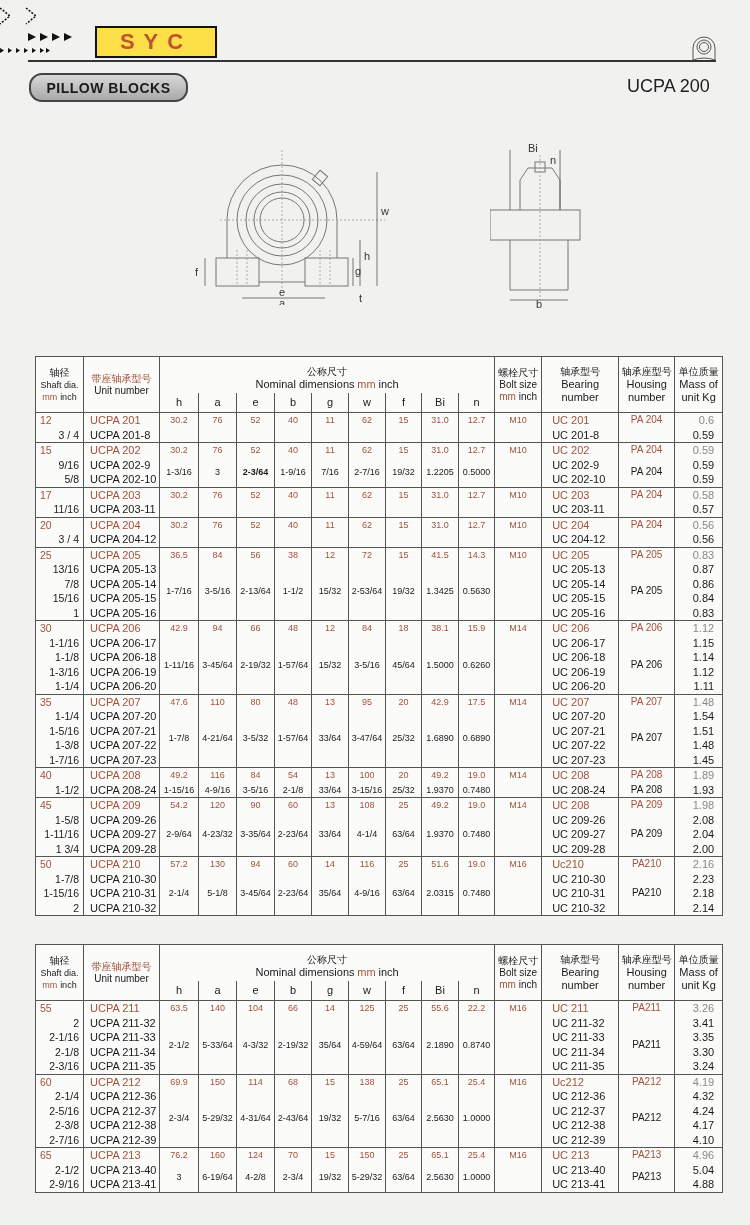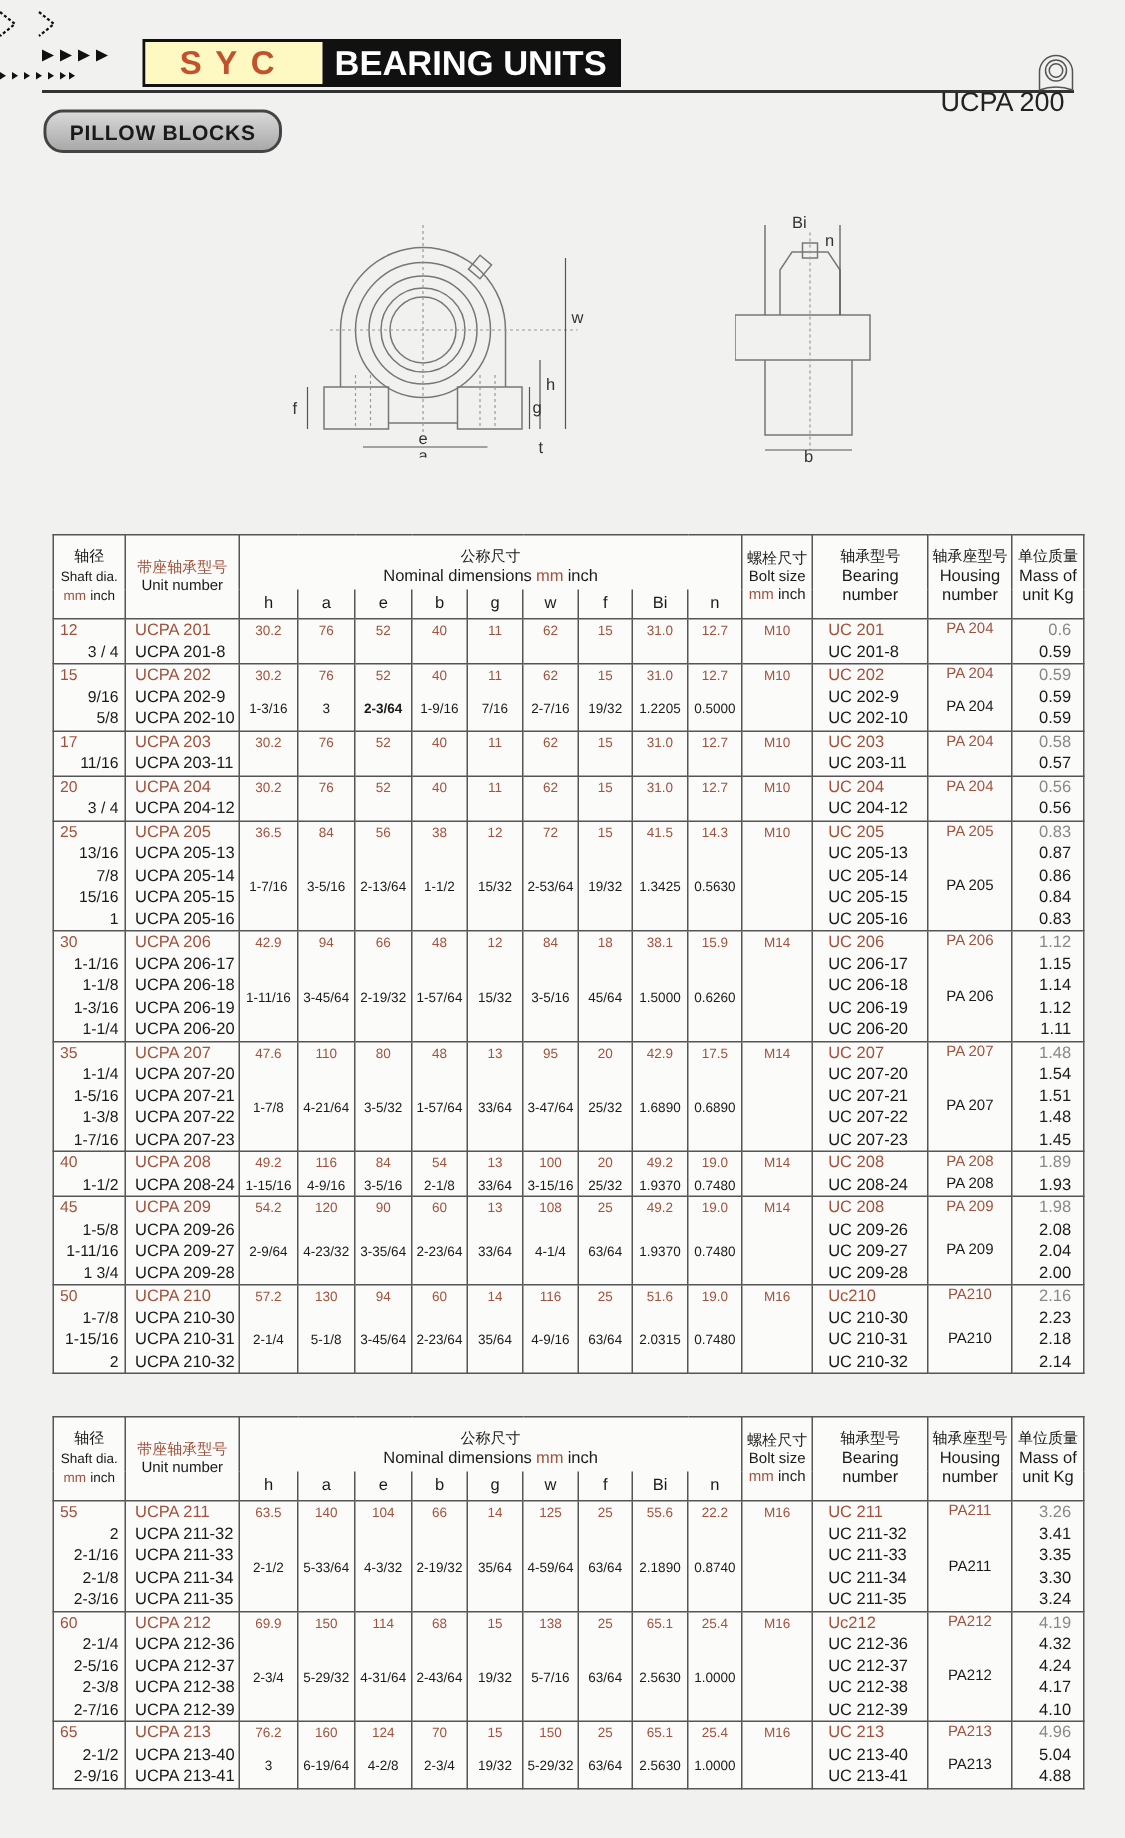--- a/index.html
+++ b/index.html
@@ -1,29 +1,29 @@
 <!DOCTYPE html>
 <html><head>
 <meta charset="utf-8">
 <style>
   html, body { margin:0; padding:0; }
   body { width:750px; height:1225px; background:#f1f1ef; position:relative; overflow:hidden;
          font-family:"Liberation Sans", sans-serif; color:#1a1a1a; }
   .deco { position:absolute; left:0; top:0; }
   .brand { position:absolute; left:95px; top:26px; height:28px; display:flex; border:2px solid #111; }
-  .brand .syc { width:118px; background:#fef9c3; color:#c0522c; font-weight:bold; font-size:22px;
+  .brand .syc { width:118px; background:#fde047; color:#c0522c; font-weight:bold; font-size:22px;
                 letter-spacing:9px; display:flex; align-items:center; justify-content:center; }
   .brand .title { background:#111; color:#fff; font-weight:bold; font-size:23px; padding:0 8px;
                   display:flex; align-items:center; }
   .rule { position:absolute; left:28px; right:34px; top:60px; height:2px; background:#333; }
   .hicon { position:absolute; left:690px; top:34px; }
   .pill { position:absolute; left:29px; top:73px; width:155px; height:25px; border:2px solid #444;
           border-radius:13px; background:linear-gradient(#d8d8d8,#a9a9a9); font-weight:bold; font-size:14px;
           display:flex; align-items:center; justify-content:center; letter-spacing:0.5px; }
-  .series { position:absolute; left:627px; top:58px; font-size:18px; color:#222; }
+  .series { position:absolute; left:627px; top:76px; font-size:18px; color:#222; }
   .drawing { position:absolute; left:185px; top:140px; }
   .drawing2 { position:absolute; left:490px; top:140px; }
 
   table.spec { position:absolute; border-collapse:collapse; table-layout:fixed; font-size:10.5px; background:#fbfbfa; }
   table.spec td { border:1px solid #555; padding:0; vertical-align:top; }
   table.spec td.dim { text-align:center; }
   .lines { display:flex; flex-direction:column; }
   .l { height:14.5px; line-height:14.5px; white-space:nowrap; }
   .red { color:#a0523c; }
   .mm { color:#a0523c;text-align:center; }
@@ -57,21 +57,20 @@
       <polygon points="16,48 20,50.5 16,53"></polygon>
     <polygon points="24,48 28,50.5 24,53"></polygon>
       <polygon points="32,48 36,50.5 32,53"></polygon>
       <polygon points="40,48 44,50.5 40,53"></polygon>
     <polygon points="46,48 50,50.5 46,53"></polygon>
   </g>
 </svg>
 
 <div class="brand">
   <div class="syc">SYC</div>
-  <div class="title">BEARING UNITS</div>
 </div>
 <div class="rule"></div>
 <svg class="hicon" width="28" height="28" viewBox="0 0 28 28">
   <path d="M3,26 L3,14 A11,11 0 0 1 25,14 L25,26 Q14,22 3,26 Z" fill="none" stroke="#555" stroke-width="1"></path>
   <circle cx="14" cy="13" r="7" fill="none" stroke="#555" stroke-width="1"></circle>
   <circle cx="14" cy="13" r="4.5" fill="none" stroke="#555" stroke-width="1"></circle>
 </svg>
 <div class="pill">PILLOW BLOCKS</div>
 <div class="series">UCPA 200</div>
 

